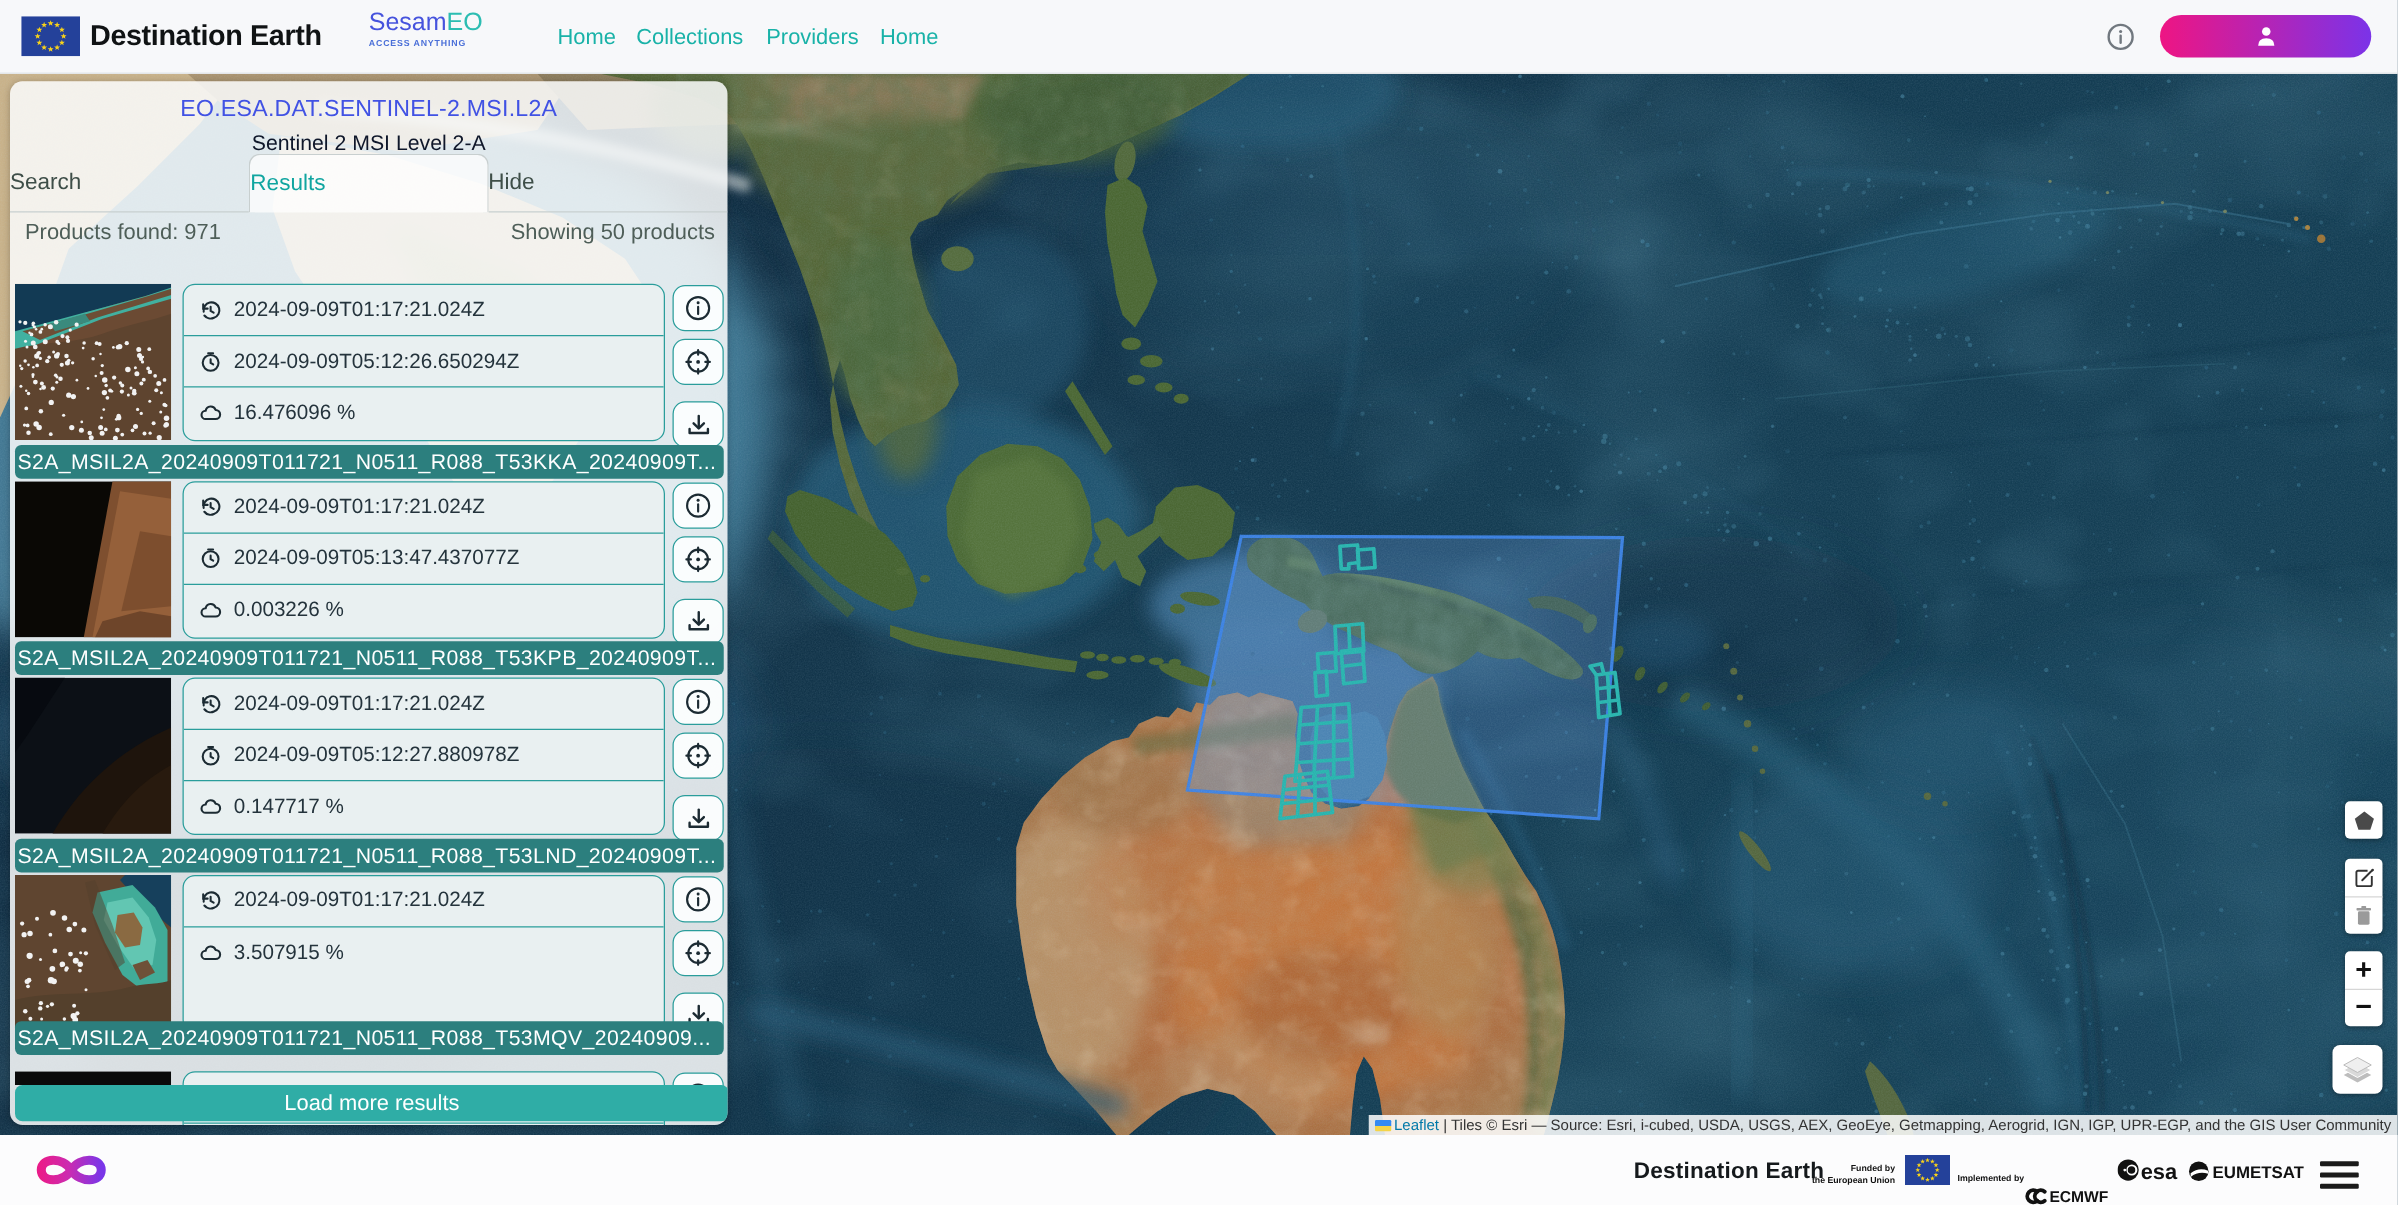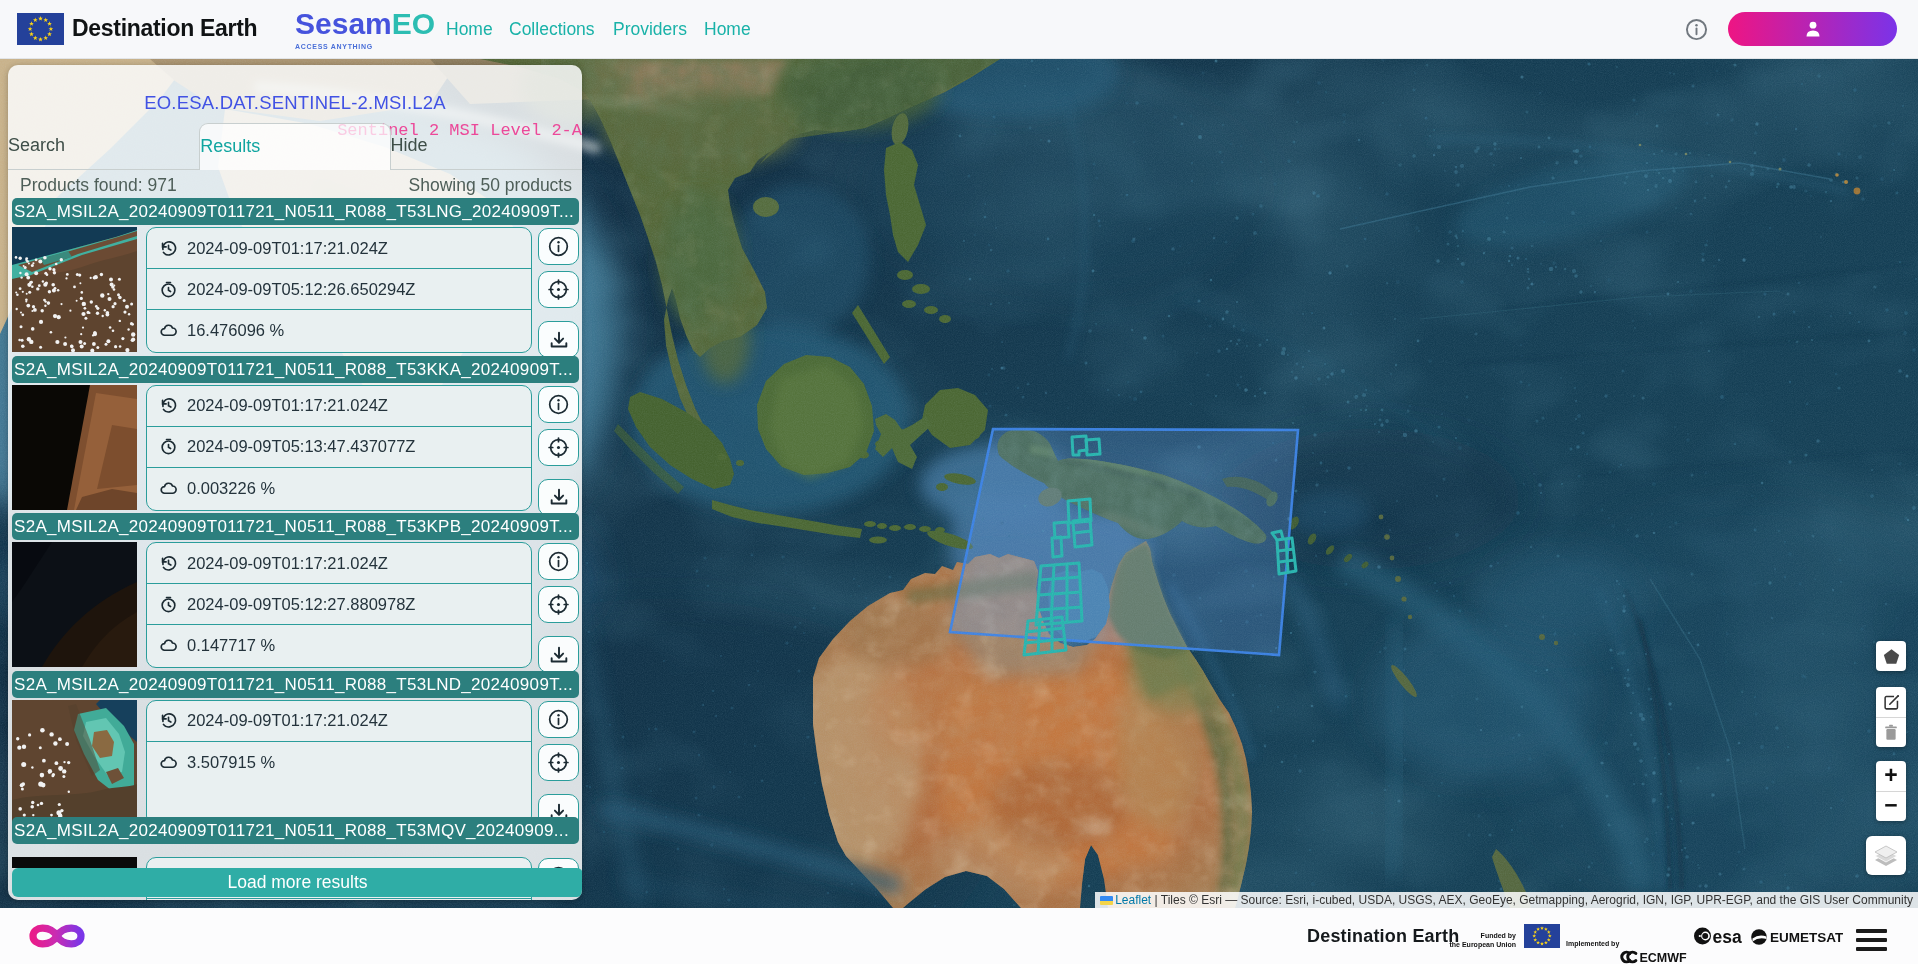--- a/index.html
+++ b/index.html
@@ -23,32 +23,32 @@
   #ctl-zoom   { left:1876px; top:702px; }
   .mdiv { border-top:1px solid #d6d6d6; }
   #ctl-layers { left:1866px; top:777px; width:40px; height:39px; display:flex; align-items:center; justify-content:center; border-radius:6px;}
   .zglyph { font-size:23px; font-weight:bold; color:#111; line-height:1; margin-top:-2px; }
 
   
   #nav { position:absolute; left:0; top:0; width:1918px; height:59px; background:#f7f8fa; border-bottom:1px solid #e2e5e8; z-index:30; }
   #euflag { position:absolute; left:17px; top:13px; width:47px; height:32px; }
   #brand { position:absolute; left:72px; top:15px; font-size:23px; font-weight:bold; color:#101314; letter-spacing:-0.3px; }
   #seslogo { position:absolute; left:295px; top:7px; }
-  #seslogo .big { font-size:30px; font-weight:bold; letter-spacing:0px; }
+  #seslogo .big { font-size:20px; font-weight:normal; letter-spacing:0px; }
   #seslogo .s1 { color:#4653dd; }
   #seslogo .s2 { color:#2cbdb2; }
   #seslogo .sub { font-size:7px; font-weight:bold; color:#4a6fd8; letter-spacing:0.7px; margin-top:2px; }
   .navlink { position:absolute; top:19px; font-size:17.5px; color:#19b2a8; }
   #info-i { position:absolute; left:1685px; top:18px; width:23px; height:23px; }
   #userbtn { position:absolute; left:1728px; top:12px; width:169px; height:34px; border-radius:17px; background:linear-gradient(90deg,#ee1583,#7b33e8); display:flex; align-items:center; justify-content:center; }
 
   
   #panel { position:absolute; left:8px; top:65px; width:574px; height:835px; background:rgba(250,252,252,0.86); border-radius:10px; box-shadow:0 1px 6px rgba(0,0,0,0.25); z-index:20; overflow:hidden; }
-  #ptitle { margin-top:27px; text-align:center; font-size:18.5px; letter-spacing:-0.1px; color:#4152e4; letter-spacing:0.2px; }
-  #psub { margin-top:7px; text-align:right; font-size:17px; color:#ec4899;font-family:Liberation Mono, monospace; }
+  #ptitle { margin-top:11px; text-align:center; font-size:18.5px; letter-spacing:-0.1px; color:#4152e4; letter-spacing:0.2px; }
+  #psub { margin-top:7px; text-align:center; font-size:17px; color:#0f172a; }
   #tabs { position:absolute; left:0; top:58px; width:574px; height:47px; display:flex; }
   .tab { width:191.3px; text-align:left; line-height:45px; font-size:18px; color:#3e4e48; border-bottom:1px solid #c8cfcf; }
   .tab.active { color:#10a5a0; border:1px solid #c8cfcf; border-bottom:none; border-radius:9px 9px 0 0; background:rgba(255,255,255,0.72); }
   #pstats { position:absolute; left:0; top:106px; width:574px; height:28px; font-size:17.5px; color:#4e5e58; }
   #pstats .l { position:absolute; left:12px; top:4px; }
   #pstats .r { position:absolute; right:10px; top:4px; }
   #cards { position:absolute; left:0; top:133px; width:574px; height:702px; overflow:hidden; }
   .chead { position:absolute; left:4px; width:567px; height:27px; background:#2c7f7e; border-radius:5px; color:#fff; font-size:17px; line-height:27px; padding-left:2px; letter-spacing:0.3px; white-space:nowrap; overflow:hidden;}
   .thumb { position:absolute; left:4px; width:125px; height:125px; overflow:hidden; }
   .rows { position:absolute; left:138px; width:386px; height:126px; border:1.5px solid #2a9d9b; border-radius:10px; background:#e9f0f1; overflow:hidden;}
@@ -1466,21 +1466,20 @@
     <div id="tabs">
       <div class="tab">Search</div>
       <div class="tab active">Results</div>
       <div class="tab">Hide</div>
     </div>
     <div id="pstats">
         <span class="l">Products found: 971</span>
         <span class="r">Showing 50 products</span>
       </div>
     <div id="cards">
-      <div class="chead" style="top:0.0px;">S2A_MSIL2A_20240909T011721_N0511_R088_T53LNG_20240909T...</div>
         <div class="thumb" style="top:29.0px;"><svg width="125" height="125" viewBox="0 0 125 125">
 <rect width="125" height="125" fill="#6b4a33"></rect>
 <path d="M0 0 H125 V4 L60 22 L0 40 Z" fill="#123a54"></path>
 <path d="M0 38 L52 24 L104 10 L125 3 V12 L70 28 L24 46 L0 56 Z" fill="#41b0a0"></path>
 <path d="M6 38 L58 24 L106 10 L125 4 L125 9 L66 27 L20 45 Z" fill="#6d4e36"></path>
 <path d="M0 52 C24 46 48 48 70 40 C92 32 108 30 125 24 V125 H0 Z" fill="#5e442f"></path>
 <path d="M28 32 L56 24 L60 30 L32 38 Z" fill="#3a8a7d"></path>
 <circle cx="41.2" cy="57.8" r="1.8" fill="#f2f2f2"></circle>
             <circle cx="10.8" cy="87.8" r="1.4" fill="#f2f2f2"></circle>
             <circle cx="9.0" cy="85.6" r="1.0" fill="#f2f2f2"></circle>

